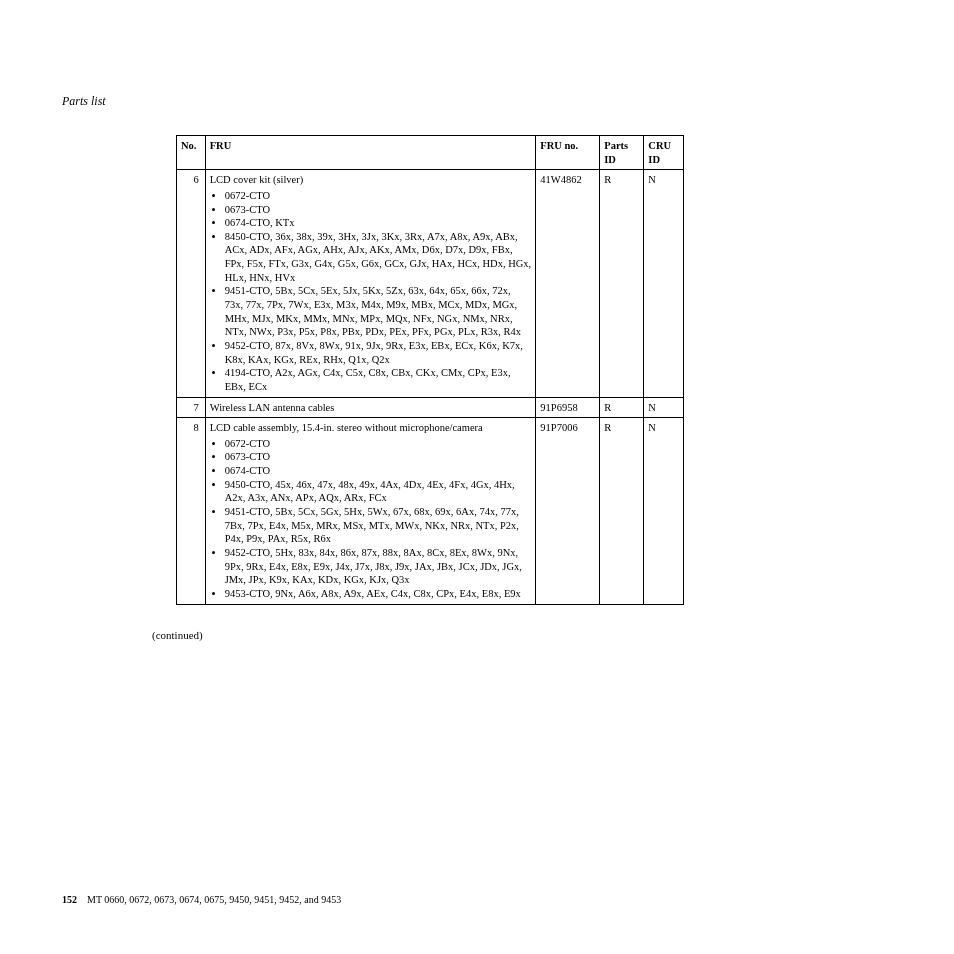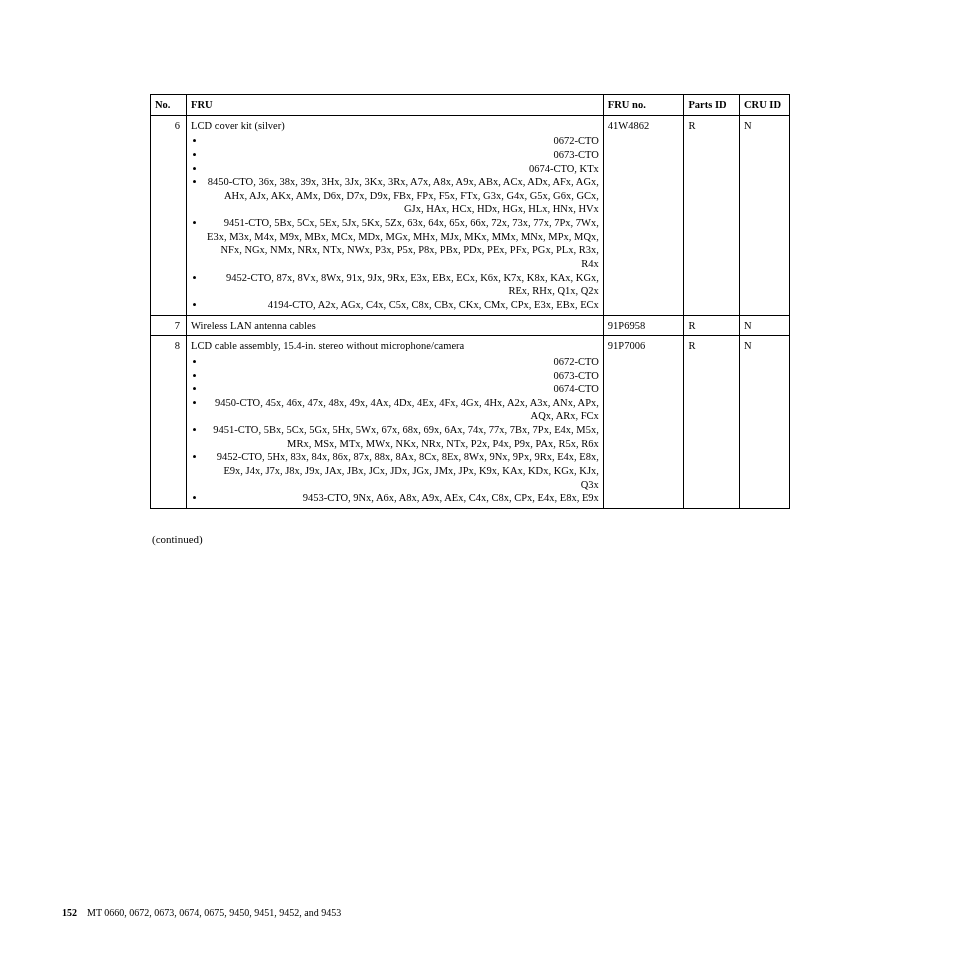--- a/index.html
+++ b/index.html
@@ -16,22 +16,22 @@
 }
 .page {
   padding: 94px 62px 0 62px;
 }
 .section-title {
   font-style: italic;
   font-size: 12px;
   margin-bottom: 26px;
 }
 .tbl-wrap {
-  margin-left: 88px;
-  width: 640px;
+  margin-left: 114px;
+  width: 508px;
 }
 table {
   border-collapse: collapse;
   width: 100%;
   table-layout: fixed;
 }
 th, td {
   border: 1px solid #000;
   vertical-align: top;
   padding: 3px 4px;
@@ -45,45 +45,45 @@
 col.c-no   { width: 26px; }
 col.c-fru  { width: 300px; }
 col.c-frun { width: 58px; }
 col.c-rohs { width: 40px; }
 col.c-cru  { width: 36px; }
 td.no { text-align: right; padding-right: 6px; }
 ul.bullets {
   margin: 2px 0 0 0;
   padding-left: 15px;
   list-style: disc;
-  text-align: right;
 }
 ul.bullets li {
   margin: 0;
   padding: 0;
 }
 .continued {
   margin-left: 90px;
   margin-top: 24px;
   font-size: 11px;
 }
 .footer {
   position: absolute;
-  bottom: 36px;
+  bottom: 49px;
   left: 62px;
   font-size: 10px;
 }
 .footer .pg {
   font-weight: bold;
 }
 </style>
 </head>
 <body>
 
 <div class="page">
+  <div class="section-title">Parts list</div>
 
   <div class="tbl-wrap">
     <table>
       <colgroup>
         <col class="c-no">
           <col class="c-fru">
           <col class="c-frun">
           <col class="c-rohs">
           <col class="c-cru">
       </colgroup>

